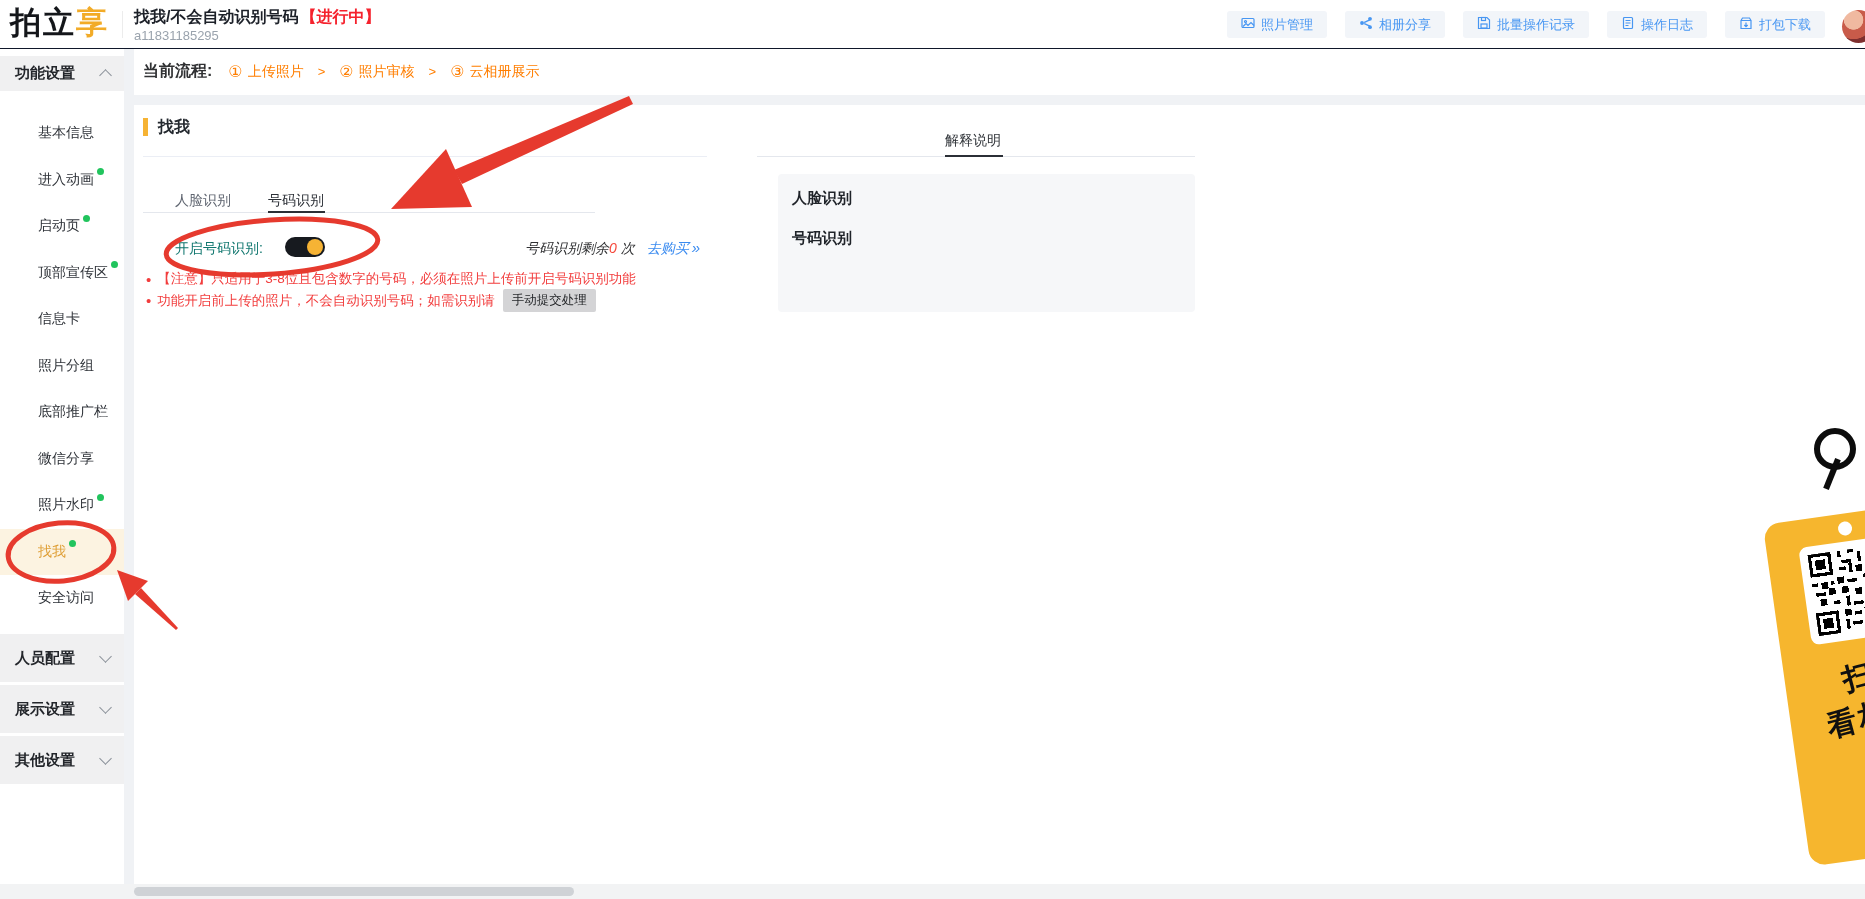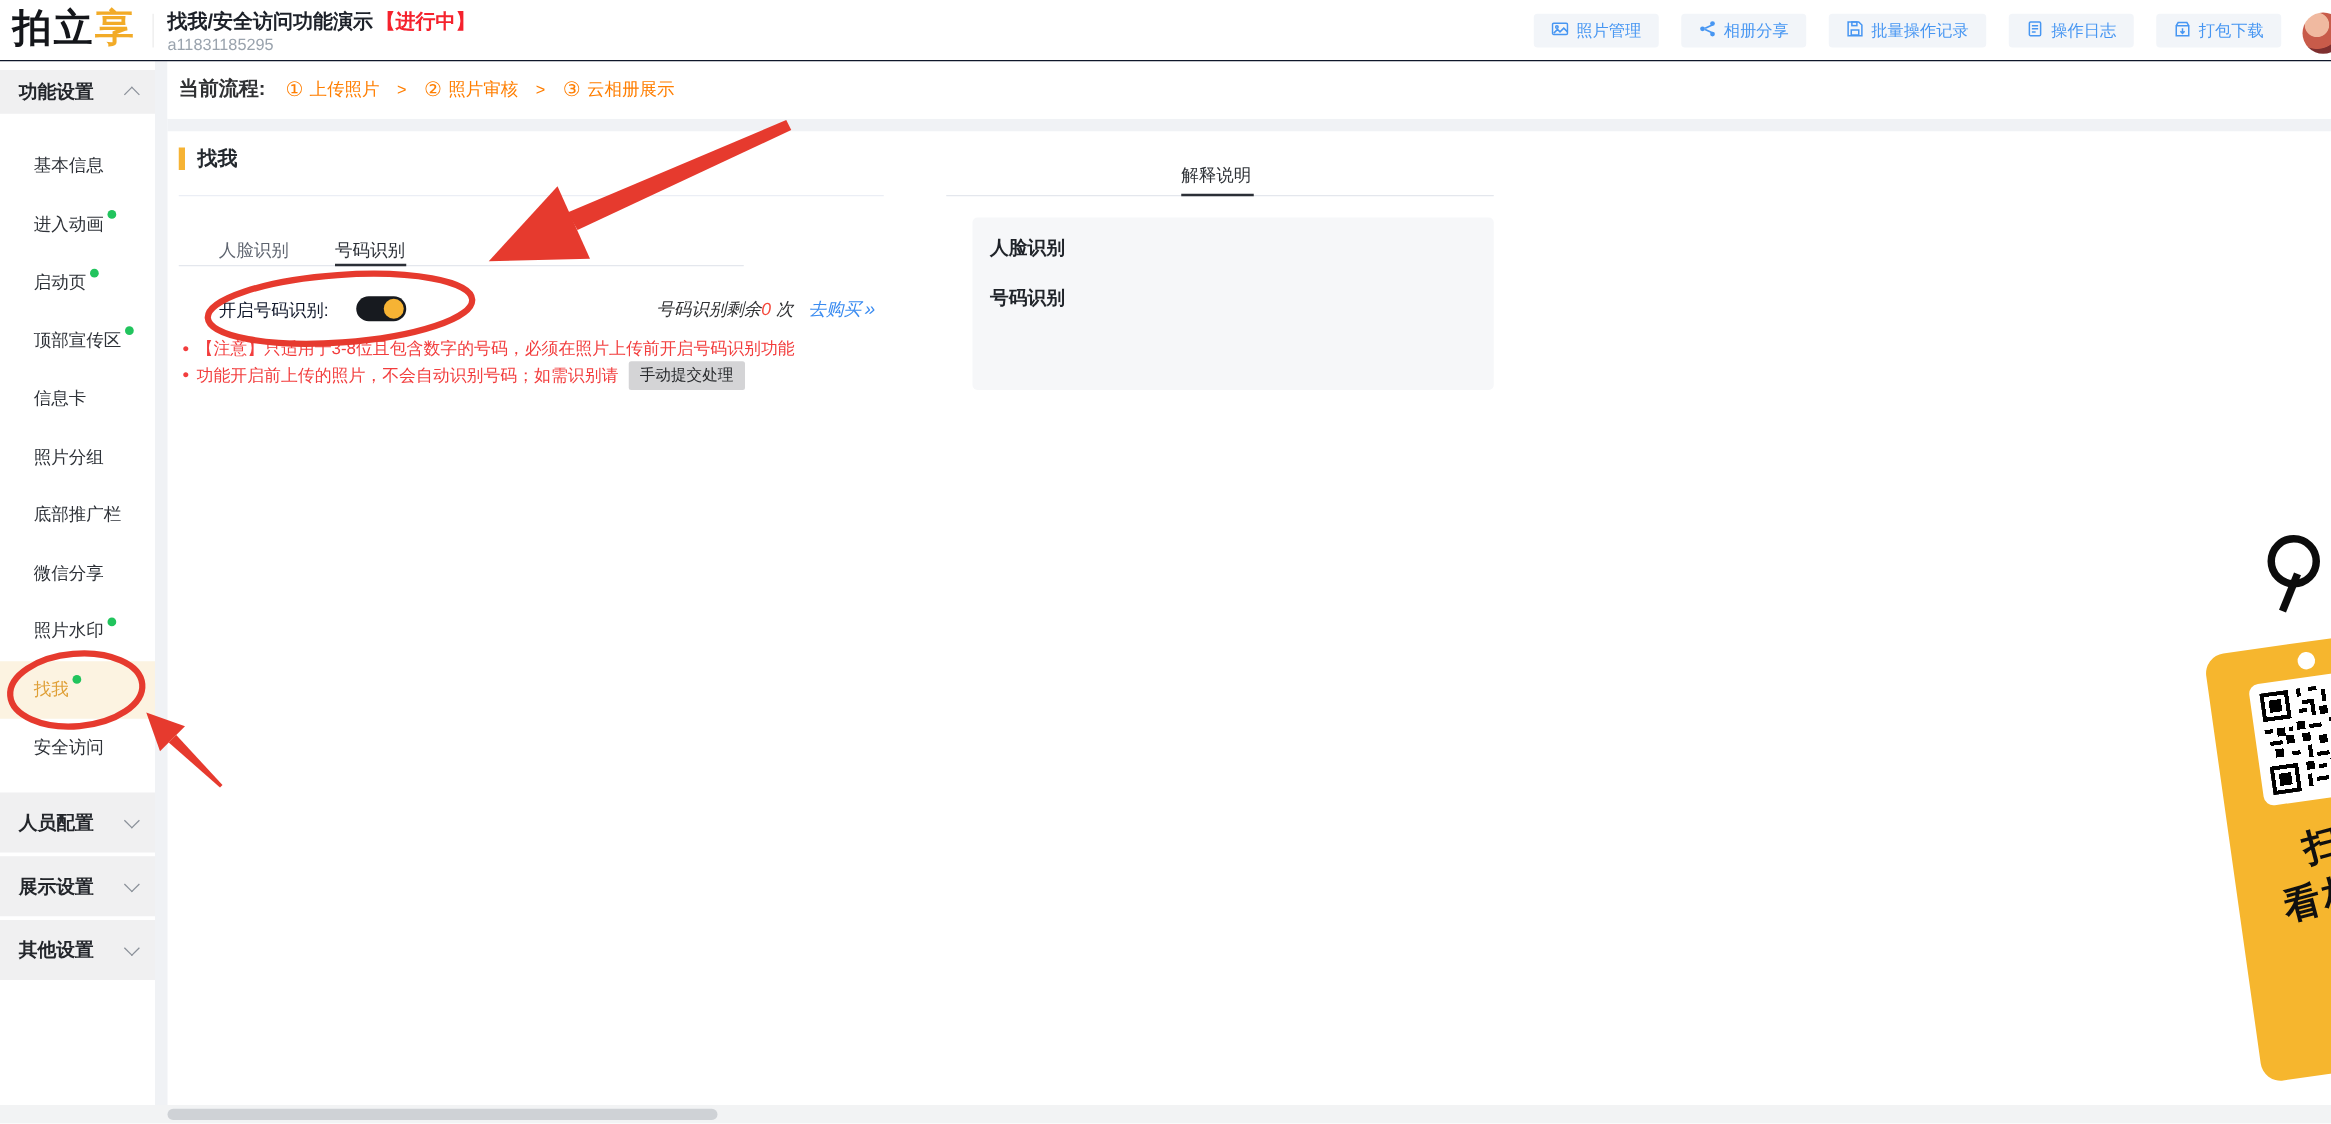--- a/index.html
+++ b/index.html
@@ -22,21 +22,21 @@
   .avatar{position:absolute;left:1842px;top:10px;width:33px;height:33px;border-radius:50%;
           background:radial-gradient(circle at 35% 30%,#f0b9a0 0 30%,#c85b4a 32% 60%,#7e2f2f 62% 100%);cursor:pointer;}
 
   
   .sb-head{position:absolute;left:0;width:124px;background:#f0f0f1;display:flex;align-items:center;cursor:pointer;}
   .sb-head .sb-hlabel{margin-left:15px;font-size:15px;font-weight:bold;color:#23262b;}
   .chev{position:absolute;right:14px;width:8px;height:8px;border:solid #8a9099;border-width:0 0 1.5px 1.5px;}
   .chev.up{transform:rotate(135deg);margin-top:4px;}
   .chev.down{transform:rotate(-45deg);margin-top:-4px;}
   .sb-items{position:absolute;left:0;top:110px;width:124px;}
-  .sb-item{height:46.5px;display:flex;align-items:center;padding-left:27px;font-size:14px;color:#2e3238;cursor:pointer;box-sizing:border-box;}
+  .sb-item{height:46.5px;display:flex;align-items:center;padding-left:38px;font-size:14px;color:#2e3238;cursor:pointer;box-sizing:border-box;}
   .sb-item.sel{background:#fcf3e1;color:#df9f36;}
   .gdot{width:7px;height:7px;border-radius:50%;background:#21c45d;margin-left:3px;transform:translateY(-8px);}
 
   .gutter{position:absolute;left:124px;top:48px;width:10px;height:836px;background:#f0f2f5;}
   .flow-gap{position:absolute;left:134px;top:95px;width:1731px;height:10px;background:#f0f2f5;}
 
   
   .flowbar{position:absolute;left:134px;top:48px;width:1731px;height:47px;background:#fff;display:flex;align-items:center;padding-left:9px;box-sizing:border-box;}
   .flow-label{font-size:16px;font-weight:600;color:#303133;margin-right:16px;}
   .fstep{display:flex;align-items:center;color:#ff7e00;font-size:14px;}
@@ -45,21 +45,21 @@
 
   
   .sec-bar{position:absolute;left:143px;top:118px;width:5px;height:18px;background:#f6b334;}
   .sec-title{position:absolute;left:158px;top:117px;font-size:16px;font-weight:bold;color:#24292f;}
   .div1{position:absolute;left:143px;top:156px;width:564px;height:1px;background:#ebeef5;}
   .tab{position:absolute;top:192px;font-size:14px;cursor:pointer;}
   .tab.t1{left:175px;color:#5f6570;}
   .tab.t2{left:268px;color:#2b2f36;}
   .tabs-div{position:absolute;left:143px;top:212px;width:452px;height:1px;background:#e4e7ed;}
   .tab-active-bar{position:absolute;left:268px;top:211px;width:57px;height:2px;background:#2b2f36;}
-  .toggle-label{position:absolute;left:175px;top:240px;font-size:14px;color:#0f172a;}
+  .toggle-label{position:absolute;left:175px;top:240px;font-size:14px;color:#0f766e;}
   .toggle{position:absolute;left:285px;top:237px;width:40px;height:20px;border-radius:10px;background:#171a1f;cursor:pointer;}
   .toggle .knob{position:absolute;right:2px;top:2px;width:16px;height:16px;border-radius:50%;background:#f6b334;}
   .quota{position:absolute;left:525px;top:239px;display:flex;align-items:baseline;font-size:14px;color:#303133;font-style:italic;}
   .quota .cnt{color:#f5483b;}
   .quota .unit{margin-left:4px;}
   .quota .buy{color:#3a8bf0;margin-left:12px;cursor:pointer;}
   .quota .arr{color:#3a8bf0;margin-left:3px;font-size:15px;}
   .notice{position:absolute;left:146px;display:flex;align-items:center;font-size:13.5px;color:#f23d3d;white-space:nowrap;}
   .notice .bl{margin-right:6px;font-size:15px;}
   .n1{top:270px;}
@@ -98,21 +98,21 @@
 <body>
 
 <div class="page">
 
   <div class="hdr">
     <div class="logo">
       <span class="lb">拍立</span><span class="la">享</span>
     </div>
     <div class="logo-sep"></div>
     <div class="hdr-title">
-      <span>找我/安全访问功能演示</span><span class="status">【进行中】</span>
+      <span>找我/不会自动识别号码</span><span class="status">【进行中】</span>
     </div>
     <div class="hdr-sub">a11831185295</div>
 
     <div class="hdr-actions">
       <button class="hbtn">
         <span>
           <svg width="14" height="14" viewBox="0 0 14 14" fill="none" stroke="#4796f2" stroke-width="1.2">
               <rect x="1" y="2.5" width="12" height="9" rx="1"></rect>
               <circle cx="4.5" cy="5.5" r="1"></circle>
               <path d="M2 10.5l3-3 2 2 3-3 3 3"></path>

